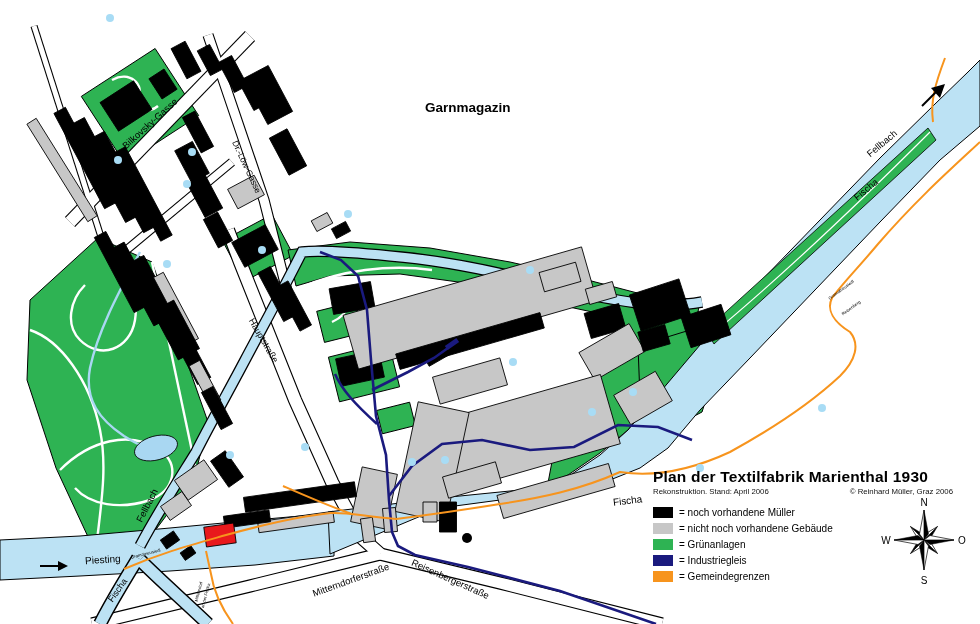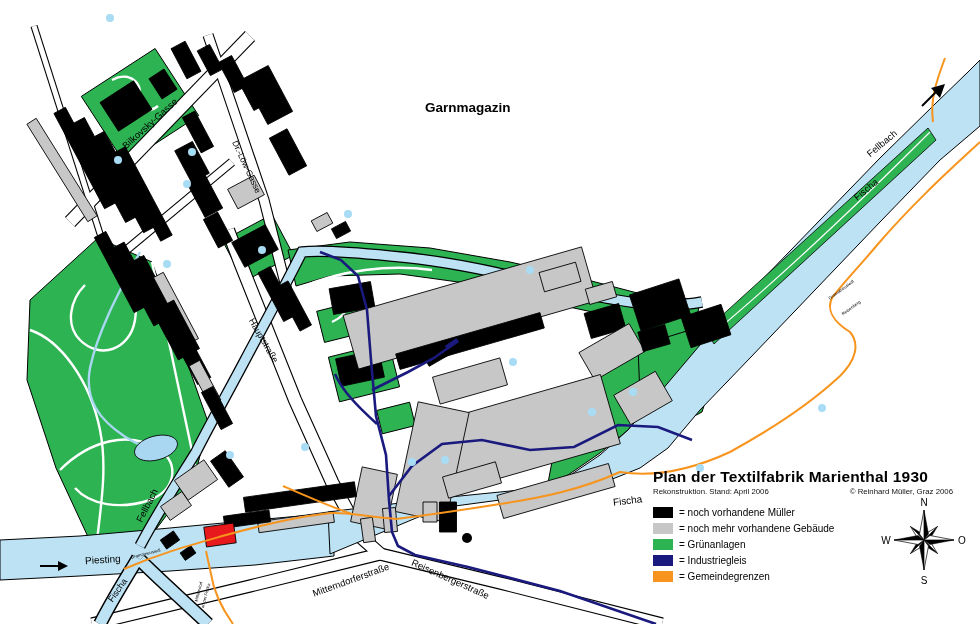--- a/index.html
+++ b/index.html
@@ -204,21 +204,21 @@
       <span>Rekonstruktion. Stand: April 2006</span>
       <span>© Reinhard Müller, Graz 2006</span>
     </div>
     <div class="legend" id="legend">
         <div class="legend-row">
           <div class="legend-swatch" style="background: rgb(0, 0, 0);"></div>
           <span class="legend-label">= noch vorhandene Müller</span>
         </div>
         <div class="legend-row">
           <div class="legend-swatch" style="background: rgb(199, 199, 199);"></div>
-          <span class="legend-label">= noch mehr vorhandene Gebäude</span>
+          <span class="legend-label">= nicht noch vorhandene Gebäude</span>
         </div>
         <div class="legend-row">
           <div class="legend-swatch" style="background: rgb(46, 179, 83);"></div>
           <span class="legend-label">= Grünanlagen</span>
         </div>
         <div class="legend-row">
           <div class="legend-swatch" style="background: rgb(26, 26, 126);"></div>
           <span class="legend-label">= Industriegleis</span>
         </div>
         <div class="legend-row">

